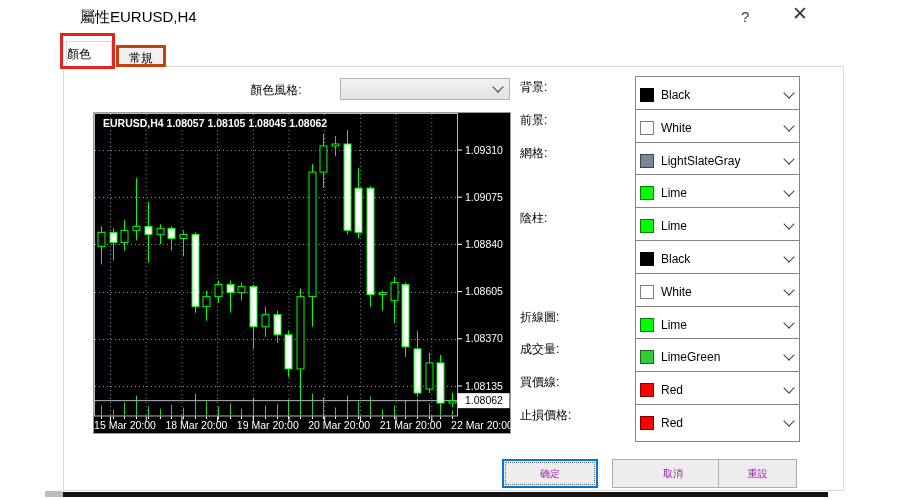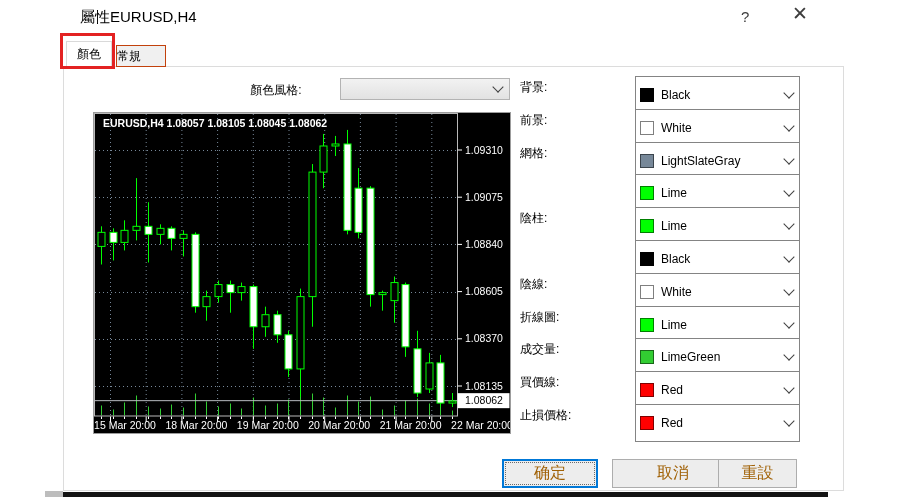--- a/index.html
+++ b/index.html
@@ -8,44 +8,44 @@
     background:#ffffff;font-family:"Liberation Sans",sans-serif;color:#000;
   }
   .abs{position:absolute}
   
   #dlg-title{left:80px;top:8px;font-size:15px}
   #help-btn{left:741px;top:8px;font-size:15px;color:#3d3d3d;cursor:pointer}
   #close-btn{left:792px;top:2px;font-size:19px;color:#3d3d3d;cursor:pointer}
   
   #tab-panel{left:63px;top:66px;width:781px;height:425px;border:1px solid #dcdcdc;background:#fff;box-sizing:border-box}
   .tab-active{left:66px;top:41px;width:46px;height:26px;background:#fff;border:1px solid #d9d9d9;border-bottom:none;
-    z-index:3;font-size:12px;text-align:center;line-height:25px;box-sizing:border-box}
-  .tab-idle{left:116px;top:45px;width:50px;height:22px;background:#f0f0f0;border:1px solid #c2410c;
-    font-size:12px;text-align:left;line-height:20px;box-sizing:border-box;z-index:2;cursor:pointer}
+    z-index:3;font-size:12px;text-align:left;line-height:25px;box-sizing:border-box}
+  .tab-idle{left:116px;top:45px;width:50px;height:22px;background:#f0f0f0;border:3px solid #c2410c;
+    font-size:12px;text-align:center;line-height:20px;box-sizing:border-box;z-index:2;cursor:pointer}
   #annotation-box{left:60px;top:33px;width:55px;height:36px;border:3px solid #e32222;z-index:6;box-sizing:border-box;pointer-events:none}
   
   .flabel{font-size:12px;text-align:center;line-height:22px;white-space:nowrap}
   #scheme-label{left:222px;top:79px;width:108px}
   #scheme-combo{left:340px;top:78px;width:170px;height:22px;background:linear-gradient(#f2f2f2,#e2e2e2);
     border:1px solid #b3b3b3;box-sizing:border-box;display:flex;align-items:center;padding:0 5px;cursor:pointer}
   
   #chart-box{left:93px;top:112px;width:418px;height:322px;background:#000;border:1px solid #9c9c9c;box-sizing:border-box}
   #chart-svg{display:block;overflow:hidden}
   
   .crow{position:absolute;left:520px;width:282px;height:22px}
   .crow .clabel{position:absolute;left:0;top:0;width:110px;font-size:12px;text-align:left;line-height:22px;white-space:nowrap}
   .crow .combo{position:absolute;left:115px;top:0;width:165px;height:22px;background:#fff;border:1px solid #848484;
     box-sizing:border-box;display:flex;align-items:center;padding:18px 4px;cursor:pointer}
   .swatch{width:14px;height:14px;flex:none;display:inline-block;border:1px solid rgba(0,0,0,.5);box-sizing:border-box;margin-right:7px}
   .cval{font-size:12px;flex:1;white-space:nowrap;overflow:hidden}
   .chev{width:7px;height:7px;flex:none;border-right:1.5px solid #404040;border-bottom:1.5px solid #404040;
     transform:rotate(45deg);margin:-4px 2px 0 4px}
   
-  .btn{position:absolute;height:29px;background:#ededed;border:1px solid #adadad;font-size:16px;
-    font-family:Liberation Sans, sans-serif;color:#a16207;box-sizing:border-box;cursor:pointer}
+  .btn{position:absolute;height:29px;background:#ededed;border:1px solid #adadad;font-size:10px;
+    font-family:Liberation Sans, sans-serif;color:#a21caf;box-sizing:border-box;cursor:pointer}
   .btn.default{border:2px solid #0078d7;outline:1px dotted #6a6a6a;outline-offset:-4px}
   #ok-btn{left:502px;top:459px;width:96px}
   #cancel-btn{left:612px;top:459px;width:122px}
   #reset-btn{left:718px;top:459px;width:79px}
   
   #bottom-edge{left:63px;top:492px;width:765px;height:5px;background:#141414}
   #bottom-edge-gray{left:45px;top:491px;width:18px;height:6px;background:#bdbdbd}
 </style>
 </head>
 <body>
@@ -289,21 +289,20 @@
   </div>
 </div>
 <div class="crow" style="top:240px">
   <div class="combo">
     <span class="swatch" style="background: rgb(0, 0, 0);"></span>
     <span class="cval">Black</span>
     <span class="chev"></span>
   </div>
 </div>
 <div class="crow" style="top:273px">
-  <div class="clabel">陰線:</div>
   <div class="combo">
     <span class="swatch" style="background: rgb(255, 255, 255);"></span>
     <span class="cval">White</span>
     <span class="chev"></span>
   </div>
 </div>
 <div class="crow" style="top:306px">
   <div class="clabel">折線圖:</div>
   <div class="combo">
     <span class="swatch" style="background: rgb(0, 255, 0);"></span>

